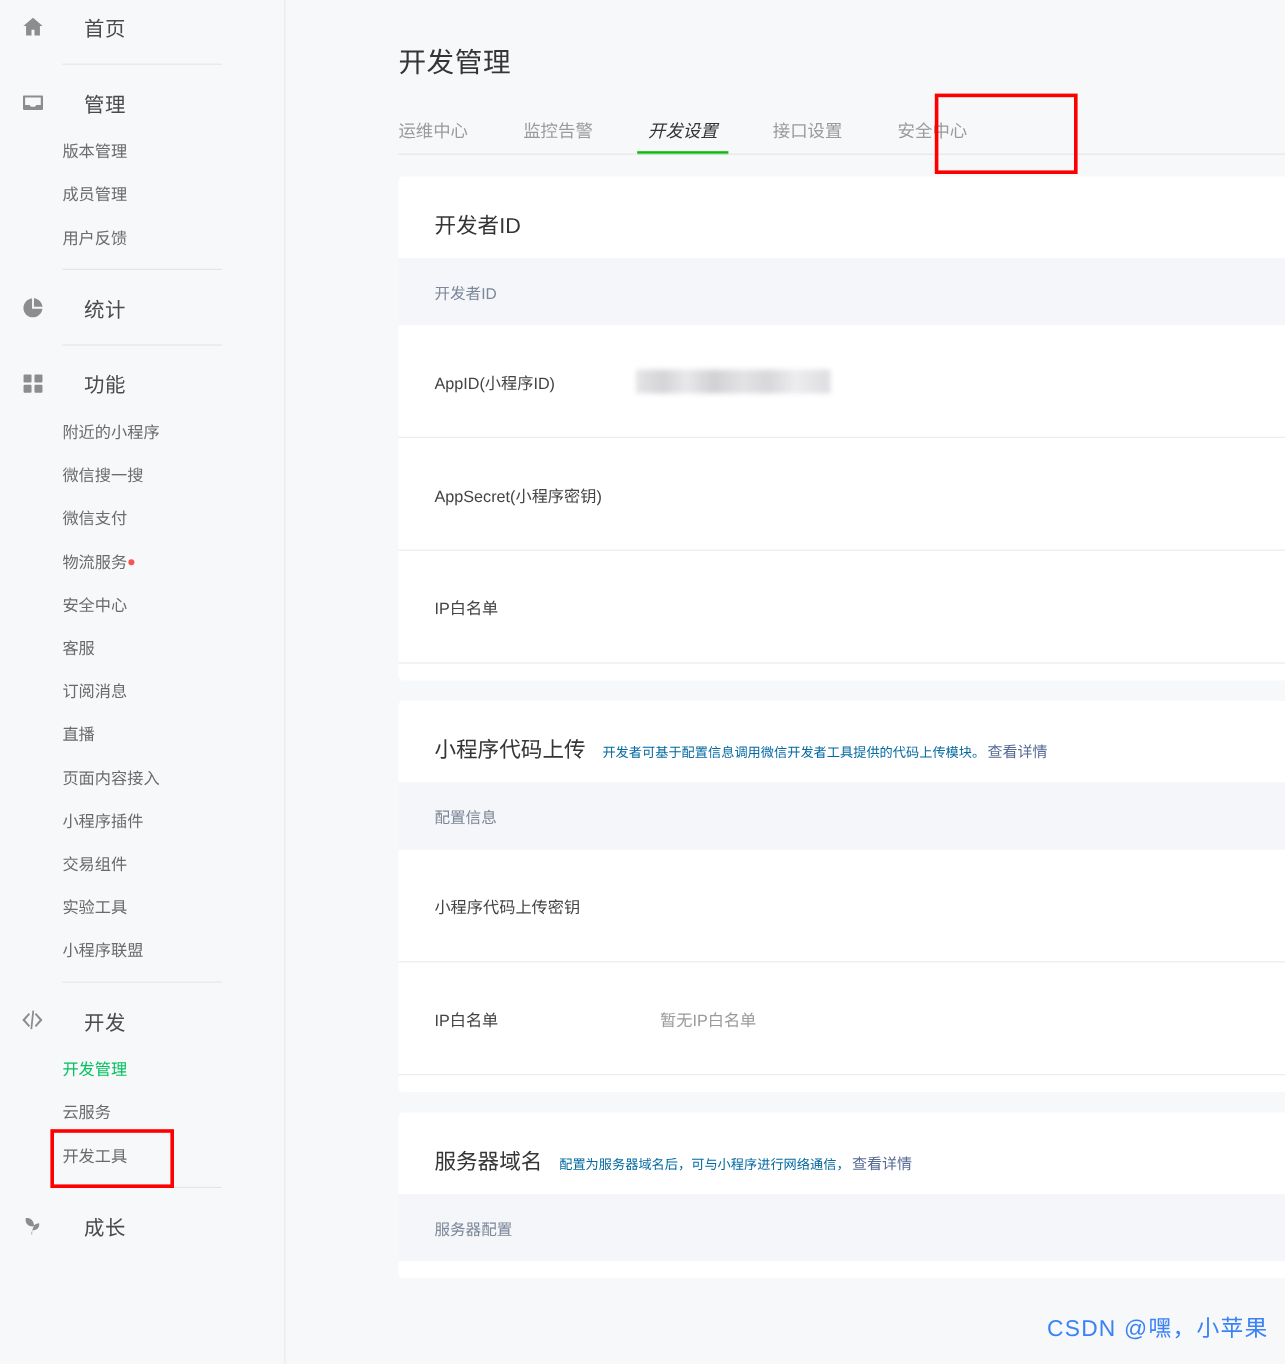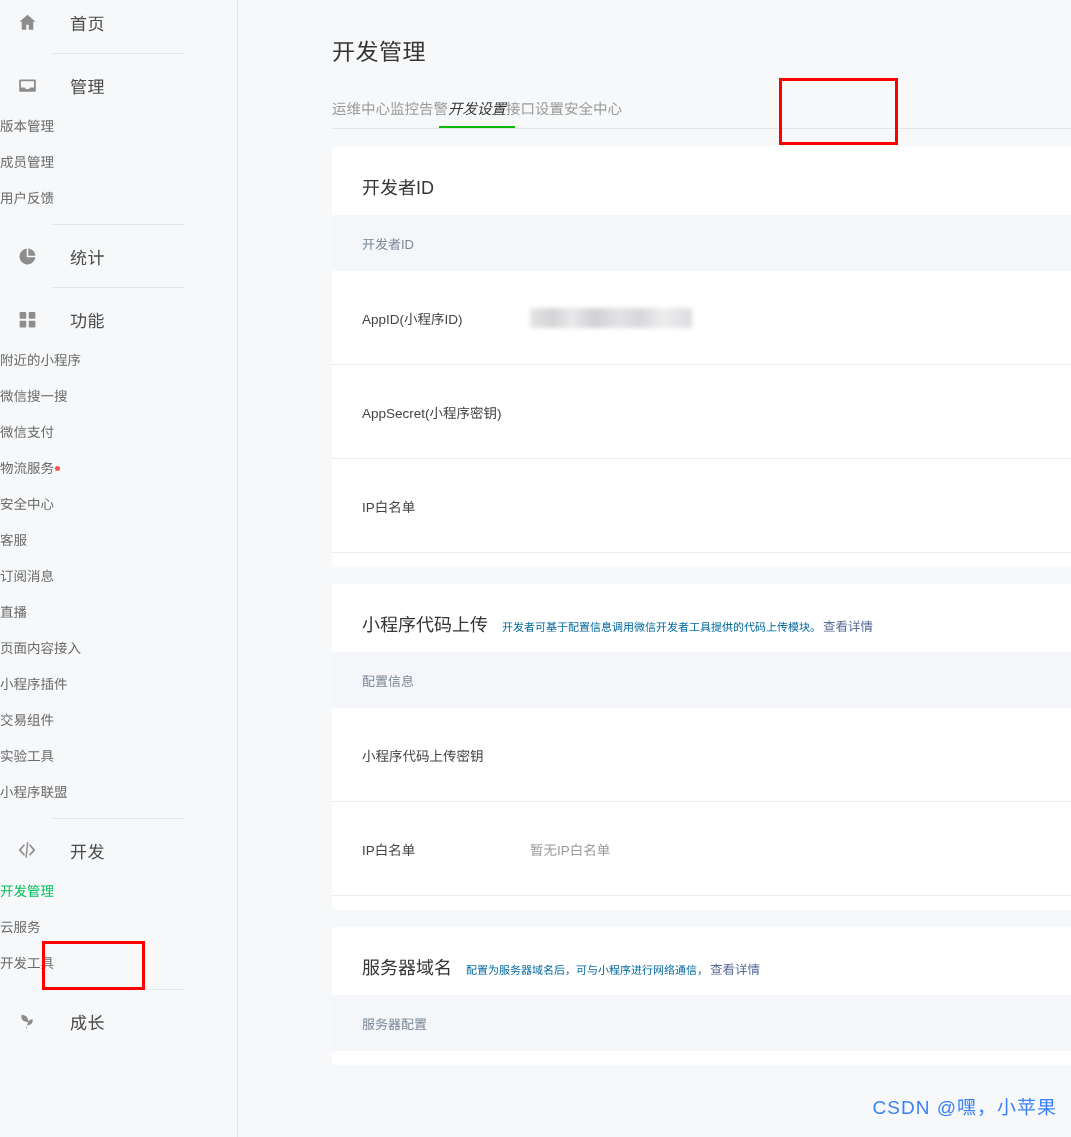--- a/index.html
+++ b/index.html
@@ -55,20 +55,21 @@
     flex: 0 0 22px;
   }
   .nav-top .nav-icon svg { display: block; fill: #8d8d8d; }
   .nav-top-label {
     font-size: 17px;
     color: #4b4b4b;
     letter-spacing: .5px;
   }
 
   .nav-sub {
+    padding-left: 52px;
   }
   .nav-sub-item {
     height: 36px;
     display: flex;
     align-items: center;
     font-size: 13.5px;
     color: #6b6b6b;
     cursor: pointer;
     position: relative;
     white-space: nowrap;
@@ -118,20 +119,21 @@
     font-size: 23px;
     color: #353535;
     font-weight: normal;
     padding-top: 33px;
     letter-spacing: .5px;
   }
 
   .tabs {
     display: flex;
     align-items: flex-end;
+    gap: 46px;
     margin-top: 26px;
     height: 36px;
     position: relative;
   }
   .tab {
     font-size: 14.5px;
     color: #9b9b9b;
     cursor: pointer;
     padding-bottom: 11px;
     position: relative;
@@ -230,20 +232,21 @@
     font-size: 13.5px;
     color: #444444;
     width: 168px;
     flex: 0 0 168px;
     white-space: nowrap;
   }
   .row-value {
     font-size: 13.5px;
     color: #9b9b9b;
     white-space: nowrap;
+    margin-left: 20px;
   }
 
   
   .redacted {
     width: 162px;
     height: 20px;
     background:
       linear-gradient(90deg,
         #e4e4e6 0%, #d2d2d5 14%, #e8e8ea 26%, #cfcfd3 40%,
         #e2e2e5 55%, #d6d6da 68%, #ececee 82%, #dcdce0 100%);

